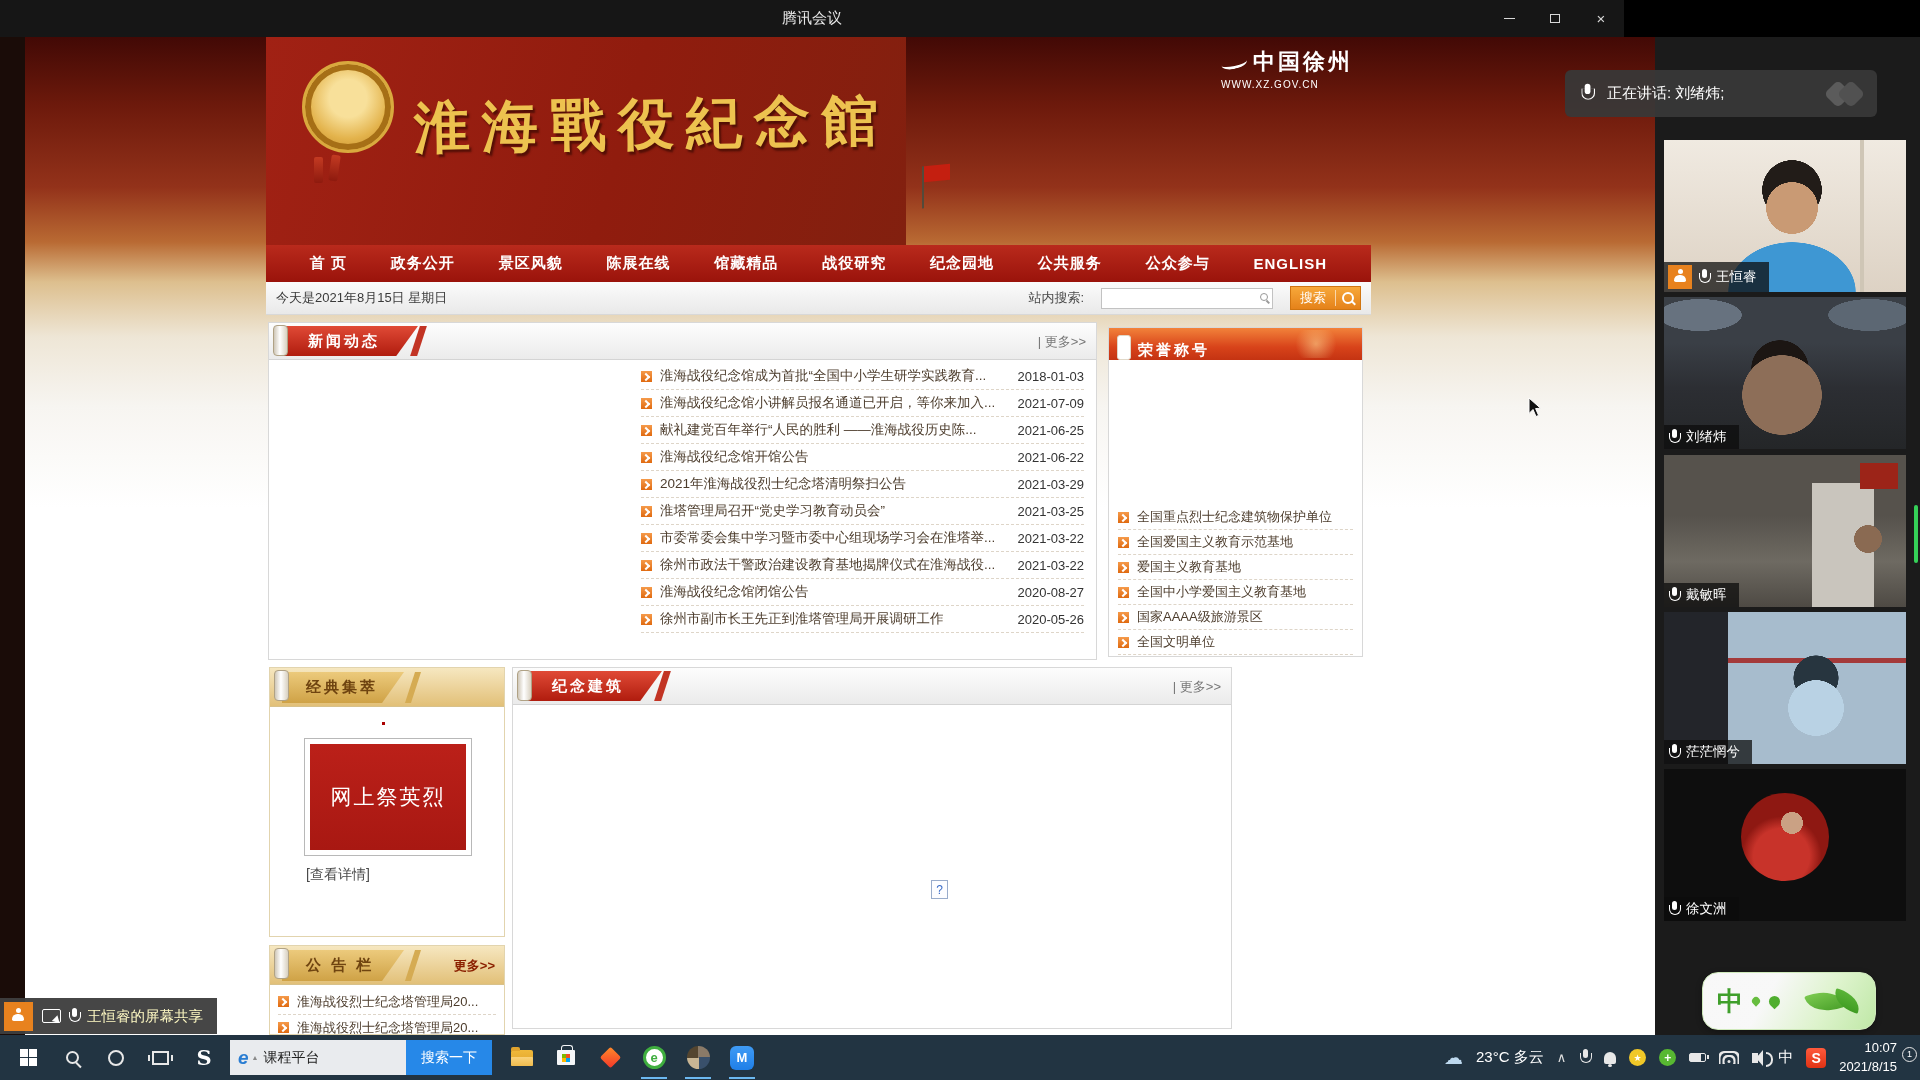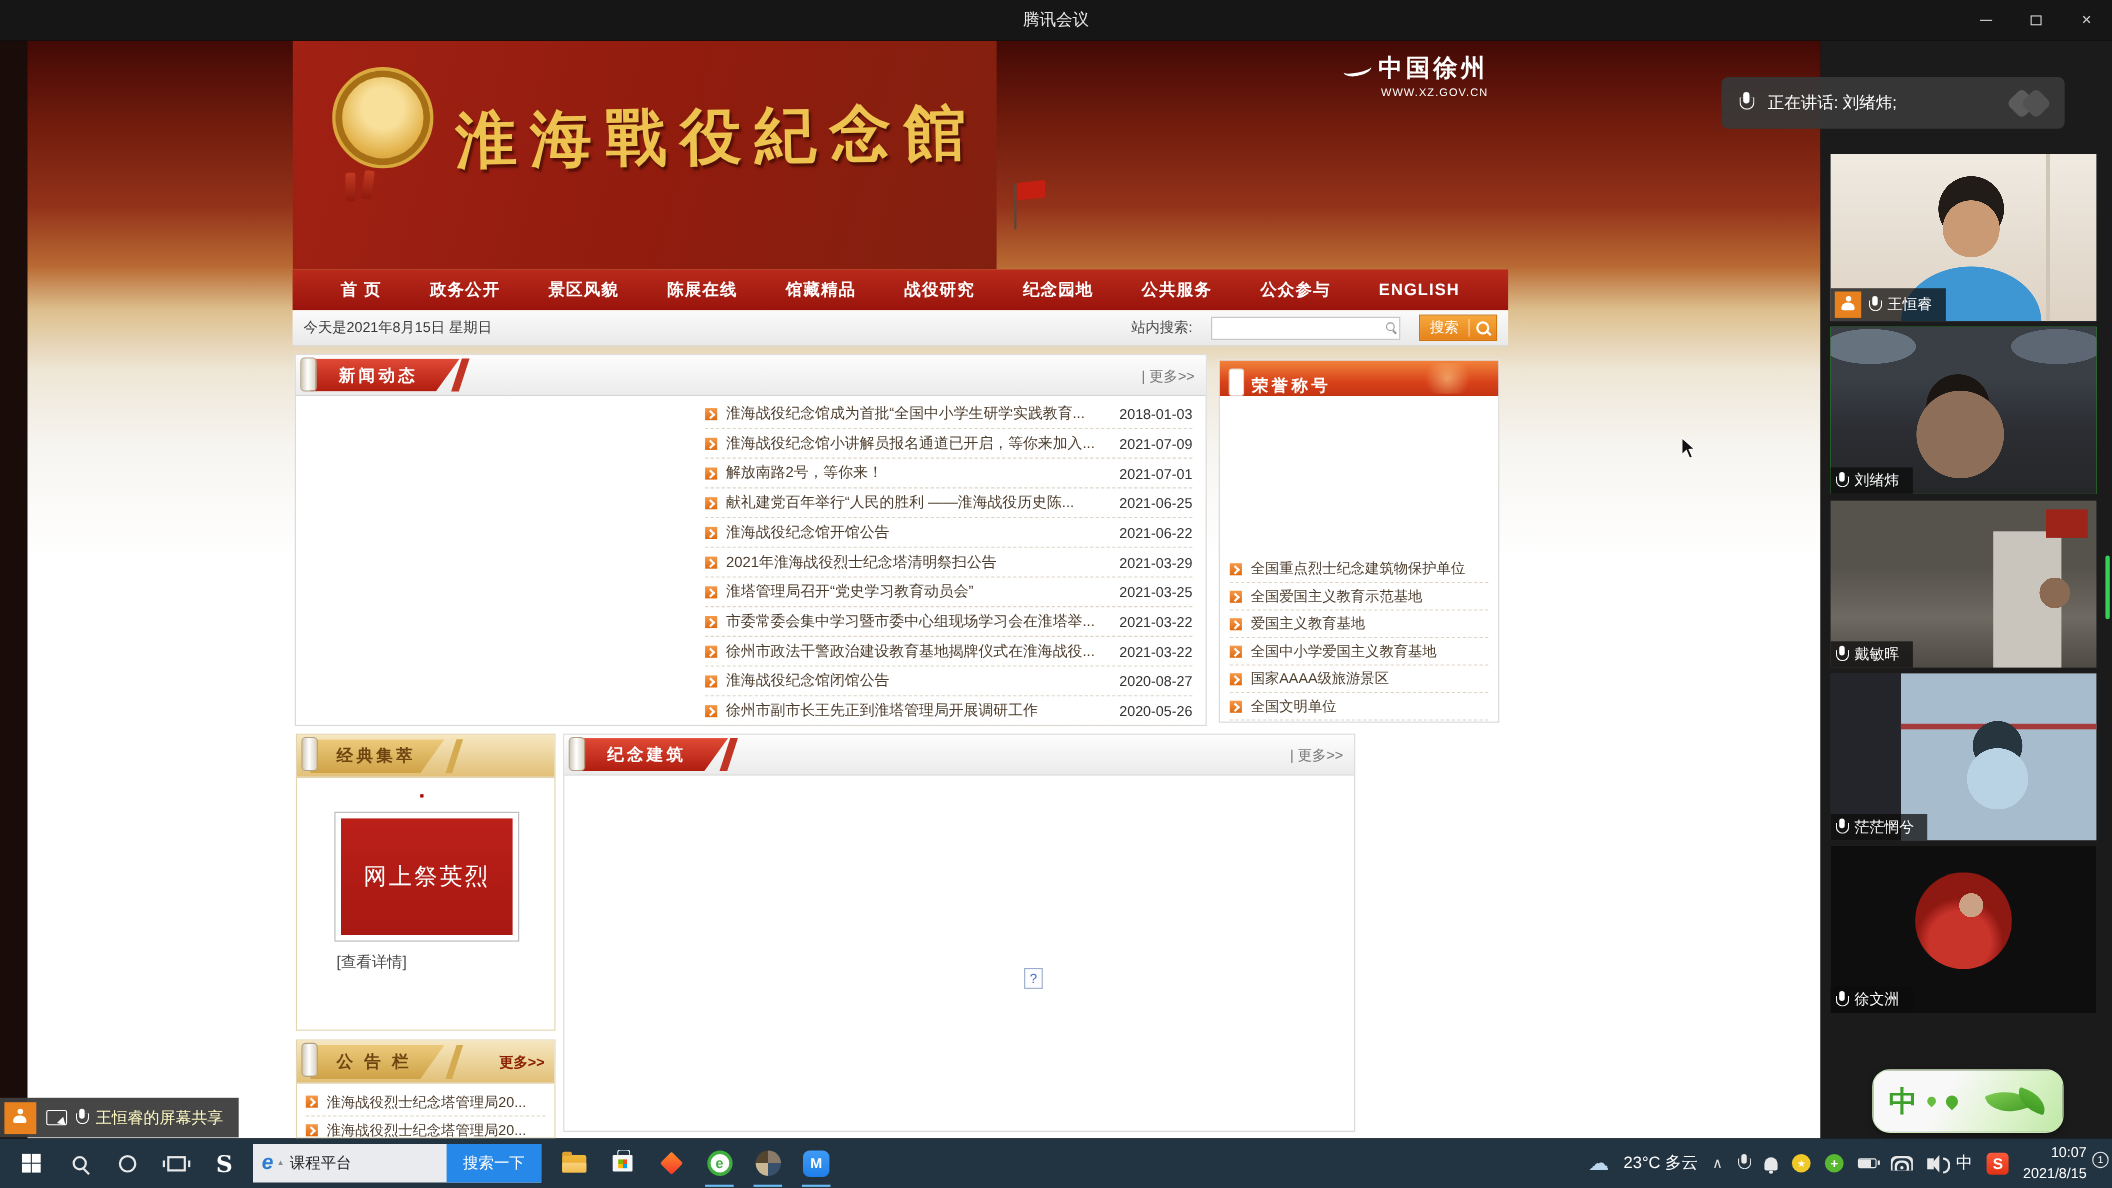--- a/index.html
+++ b/index.html
@@ -1,20 +1,20 @@
 <!DOCTYPE html>
 <html><head>
 <meta charset="utf-8">
 <style>
   * { margin:0; padding:0; box-sizing:border-box; }
   html,body { width:1920px; height:1080px; overflow:hidden; background:#000;
     font-family:"Liberation Sans", sans-serif; }
 
   
-  .titlebar { position:absolute; left:0; top:0; width:1920px; height:37px; background:#161616;
+  .titlebar { position:absolute; left:0; top:0; width:1624px; height:37px; background:#161616;
     display:flex; align-items:center; justify-content:center; }
   .titlebar .wtitle { color:#e9e9e9; font-size:15px; }
   .wctrls { position:absolute; right:0; top:0; height:37px; display:flex; }
   .wctrl { width:46px; height:37px; display:flex; align-items:center; justify-content:center; color:#d8d8d8; font-size:15px; }
   .ic-min { width:11px; height:1px; background:#d8d8d8; }
   .ic-max { width:10px; height:9px; border:1px solid #d8d8d8; }
 
   
   .stage { position:absolute; left:0; top:37px; width:1920px; height:998px; background:#1a0c08; overflow:hidden; }
   .webpage { position:absolute; left:25px; top:0; width:1630px; height:998px;
@@ -35,21 +35,21 @@
       radial-gradient(ellipse 30px 62px at 12% 72%, #2e2a22 0 60%, transparent 61%),
       radial-gradient(ellipse 26px 56px at 24% 76%, #3a332a 0 60%, transparent 61%),
       radial-gradient(ellipse 34px 66px at 40% 74%, #29241d 0 60%, transparent 61%),
       radial-gradient(ellipse 28px 58px at 55% 70%, #413a2e 0 60%, transparent 61%),
       radial-gradient(ellipse 40px 70px at 72% 74%, #2c2720 0 60%, transparent 61%),
       radial-gradient(ellipse 34px 62px at 88% 78%, #363026 0 60%, transparent 61%),
       linear-gradient(90deg,#8e1b0e 0%, rgba(142,27,14,0) 10%),
       linear-gradient(180deg,#c3b294 0%,#ab977 45%,#7d6c51 70%,#4e4434 100%); }
   .flag { position:absolute; left:18px; top:128px; width:26px; height:16px; background:#c41f10; transform:skewY(-6deg); }
   .flag::after { content:''; position:absolute; left:-2px; top:0; width:2px; height:42px; background:#544a3a; }
-  .site-badge { position:absolute; right:18px; top:10px; text-align:right; color:#fff; }
+  .site-badge { position:absolute; right:18px; top:10px; color:#fff; }
   .badge-swirl { display:inline-block; width:26px; height:12px; border-bottom:3px solid #fff; border-radius:50%; transform:rotate(-12deg); margin-right:6px; }
   .badge-cn { font-size:22px; font-weight:bold; letter-spacing:3px; }
   .badge-url { font-size:10px; letter-spacing:1px; margin-top:2px; }
 
   
   .navbar { position:absolute; left:241px; top:208px; width:1105px; height:37px;
     background:linear-gradient(#b92a1c,#9a130b); display:flex; align-items:center; justify-content:space-evenly; }
   .nav-item { color:#fff; font-size:15px; font-weight:bold; letter-spacing:1px; }
 
   
@@ -358,25 +358,20 @@
               <span class="row-title">淮海战役纪念馆成为首批“全国中小学生研学实践教育...</span>
               <span class="row-date">2018-01-03</span>
             </div>
             <div class="row">
               <span class="bullet"></span>
               <span class="row-title">淮海战役纪念馆小讲解员报名通道已开启，等你来加入...</span>
               <span class="row-date">2021-07-09</span>
             </div>
             <div class="row">
               <span class="bullet"></span>
-              <span class="row-title">解放南路2号，等你来！</span>
-              <span class="row-date">2021-07-01</span>
-            </div>
-            <div class="row">
-              <span class="bullet"></span>
               <span class="row-title">献礼建党百年举行“人民的胜利 ——淮海战役历史陈...</span>
               <span class="row-date">2021-06-25</span>
             </div>
             <div class="row">
               <span class="bullet"></span>
               <span class="row-title">淮海战役纪念馆开馆公告</span>
               <span class="row-date">2021-06-22</span>
             </div>
             <div class="row">
               <span class="bullet"></span>

